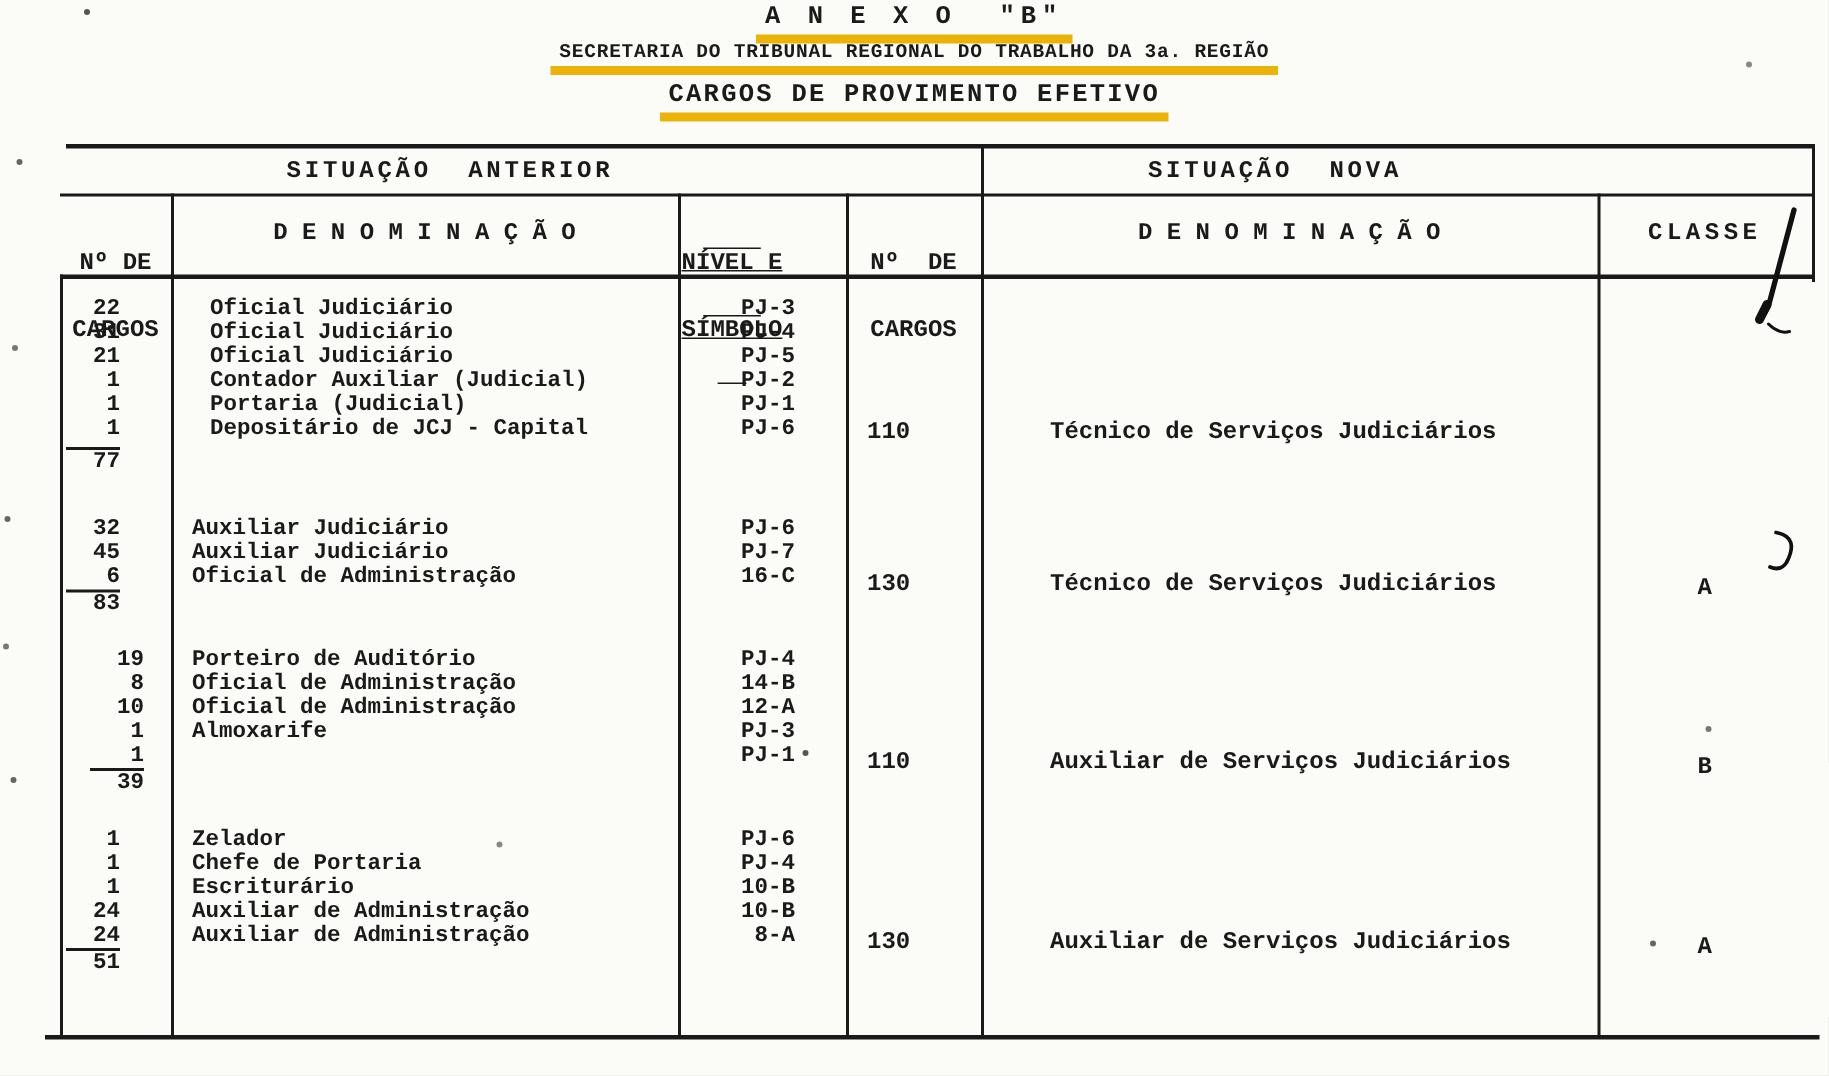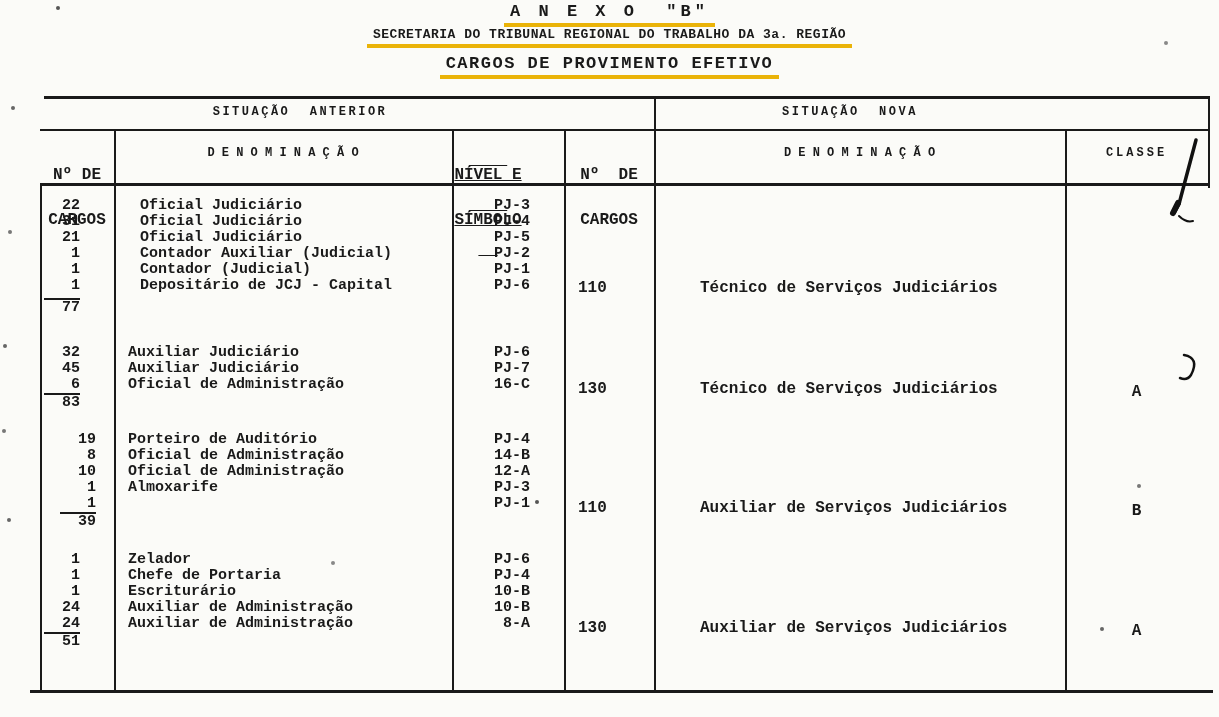--- a/index.html
+++ b/index.html
@@ -8,26 +8,26 @@
     background:#fbfbf8;color:#1a1a1a;
     font-family:"Liberation Mono","DejaVu Sans Mono",monospace;
     font-weight:bold;overflow:hidden;
   }
   .abs{position:absolute;}
   
   .hl{position:absolute;background:#1a1a1a;height:2px;}
   .vl{position:absolute;background:#1a1a1a;width:2px;}
   
   .title-line{position:absolute;left:0;width:1219px;text-align:center;white-space:pre;}
-  .title-line .u{display:inline-block;border-bottom:4px solid #eab308;padding:0 6px 2px 6px;}
+  .title-line .u{display:inline-block;border-bottom:6px solid #eab308;padding:0 6px 2px 6px;}
   .t1{font-size:17px;letter-spacing:4px;}
   .t2{font-size:13px;letter-spacing:0.5px;}
   .t3{font-size:17px;letter-spacing:1.5px;}
   
-  .hdr{position:absolute;text-align:center;font-size:12px;white-space:pre;}
+  .hdr{position:absolute;text-align:center;font-size:16px;white-space:pre;}
   .hdr.sp{letter-spacing:2.5px;}
   .hdr2{position:absolute;text-align:center;font-size:16px;line-height:15px;white-space:pre;}
   .hdr2 span{display:block;}
   
   .stack{position:absolute;font-size:15px;}
   .stack span{display:block;height:16px;line-height:16px;white-space:pre;}
   .numcol{text-align:right;}
   .simcol{text-align:right;}
   .stack .total{border-top:2px solid #1a1a1a;}
   .stack .gap{margin-top:4px;}
@@ -88,21 +88,21 @@
     <span>1</span>
     <span>1</span>
     <span>1</span>
     <span class="total gap">77</span>
   </div>
   <div class="stack" style="left:140px;top:198px;width:320px;">
     <span>Oficial Judiciário</span>
     <span>Oficial Judiciário</span>
     <span>Oficial Judiciário</span>
     <span>Contador Auxiliar (Judicial)</span>
-    <span>Contador (Judicial)</span>
+    <span>Portaria (Judicial)</span>
     <span>Depositário de JCJ - Capital</span>
   </div>
   <div class="stack simcol" style="left:452px;top:198px;width:78px;">
     <span>PJ-3</span>
     <span>PJ-4</span>
     <span>PJ-5</span>
     <span>PJ-2</span>
     <span>PJ-1</span>
     <span>PJ-6</span>
   </div>

